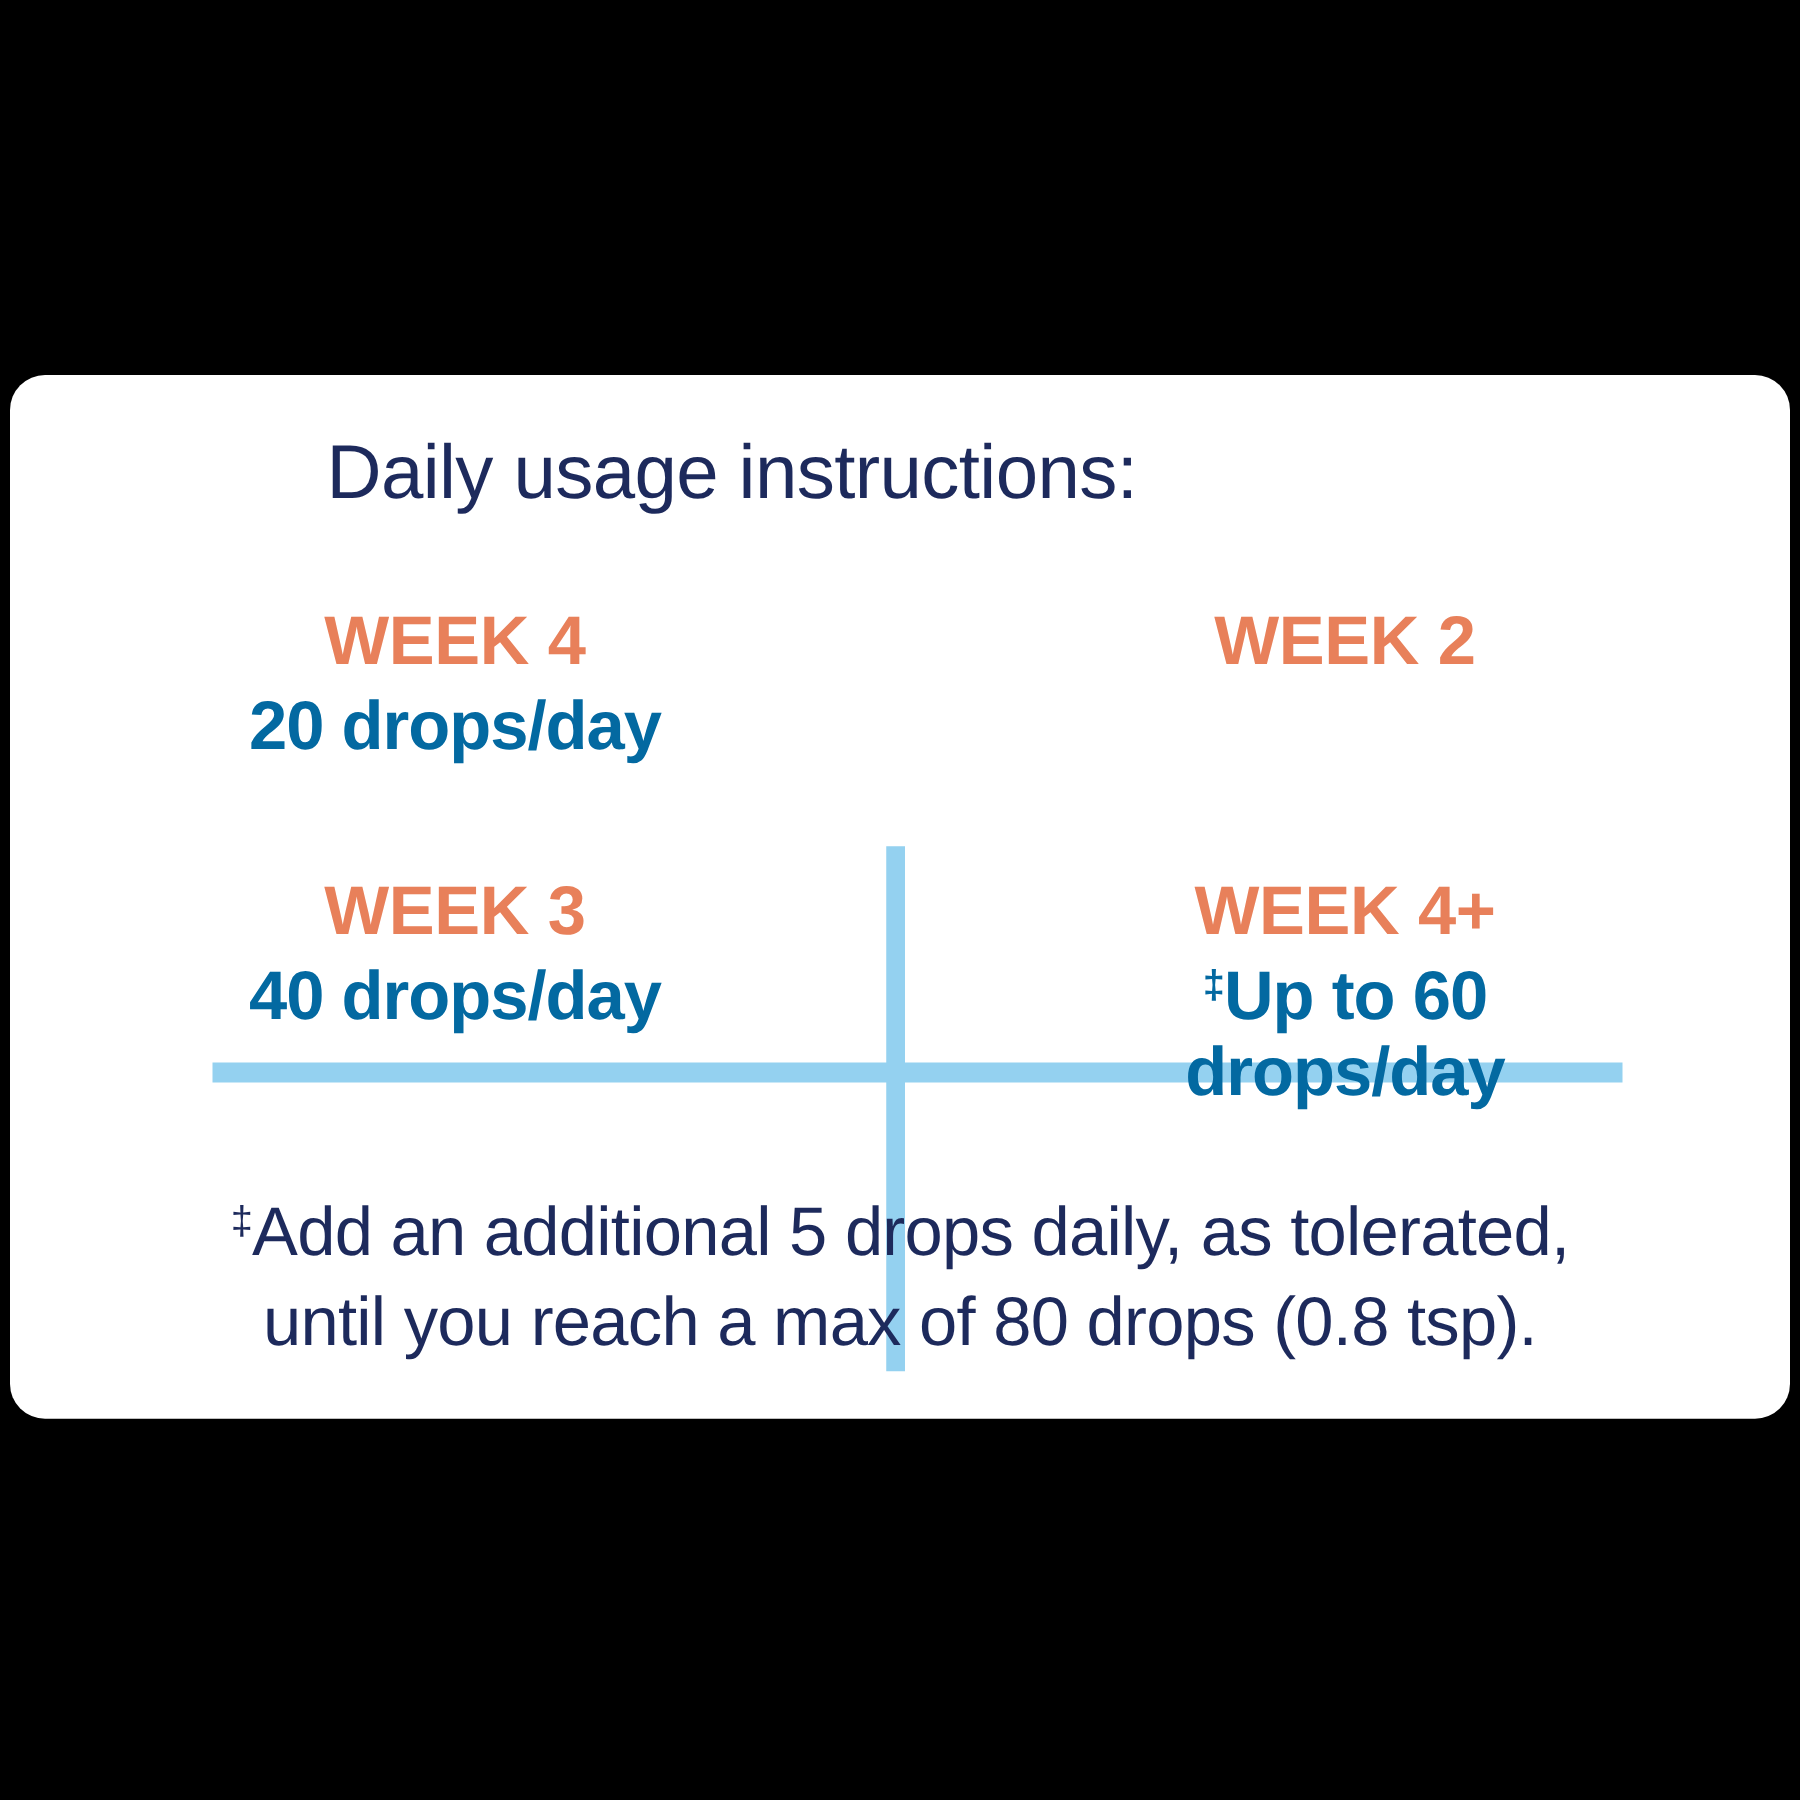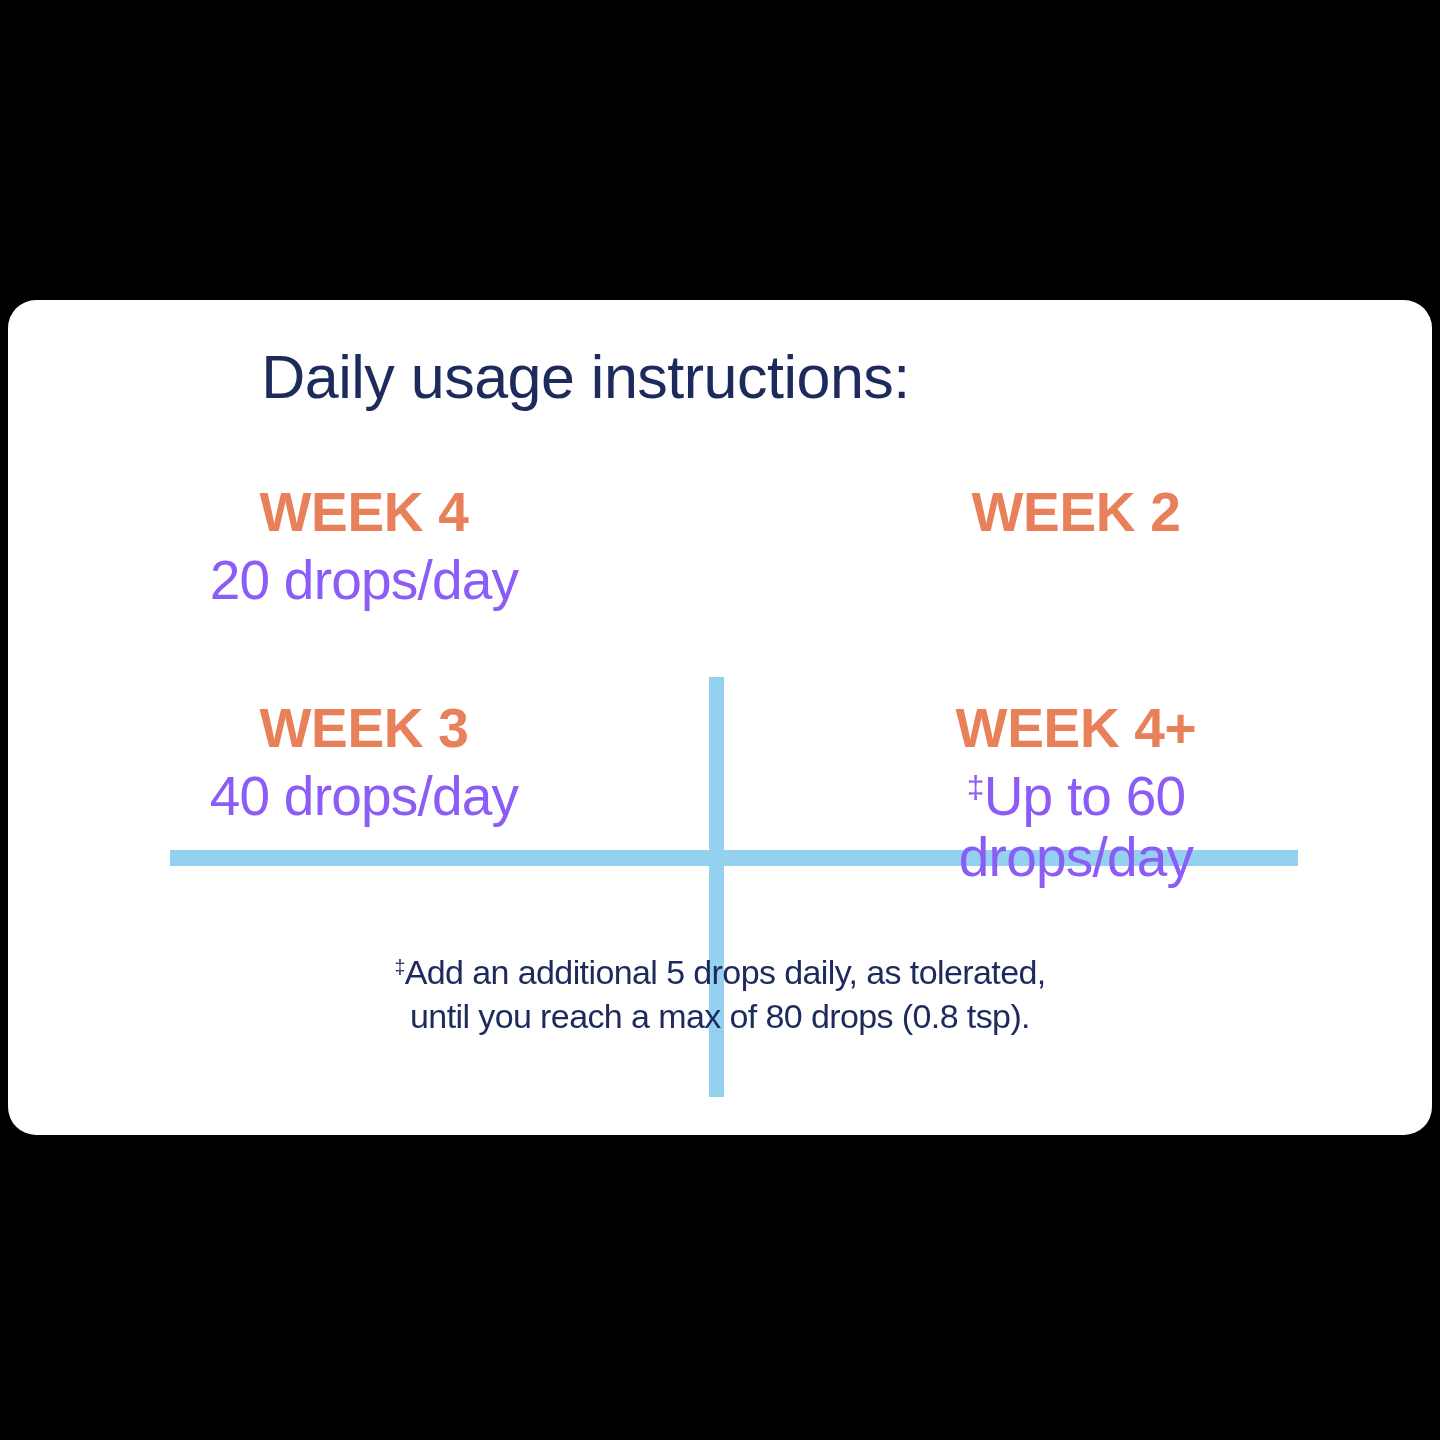--- a/index.html
+++ b/index.html
@@ -72,23 +72,23 @@
     font-weight: 700;
     letter-spacing: -0.3px;
     color: #e8805a;
     line-height: 1.12;
     white-space: nowrap;
   }
 
   .dose {
     margin-top: 6px;
     font-size: 55px;
-    font-weight: 400;
+    font-weight: 700;
     letter-spacing: -0.8px;
-    color: #8b5cf6;
+    color: #0369a1;
     line-height: 1.12;
   }
   .dose.wrap { white-space: normal; max-width: 420px; margin-left: auto; margin-right: auto; }
 
   .dagger {
     font-size: 0.58em;
     vertical-align: 0.52em;
     line-height: 0;
   }
 
@@ -110,21 +110,21 @@
     background: #94d1f0;
   }
 
   
   #footnote {
     position: absolute;
     left: 30px;
     top: 650px;
     width: 1364px;
     text-align: center;
-    font-size: 34px;
+    font-size: 55px;
     font-weight: 400;
     letter-spacing: -0.6px;
     color: #1d2a5c;
     line-height: 1.30;
   }
 </style>
 </head>
 <body>
 
 <div id="stage">

